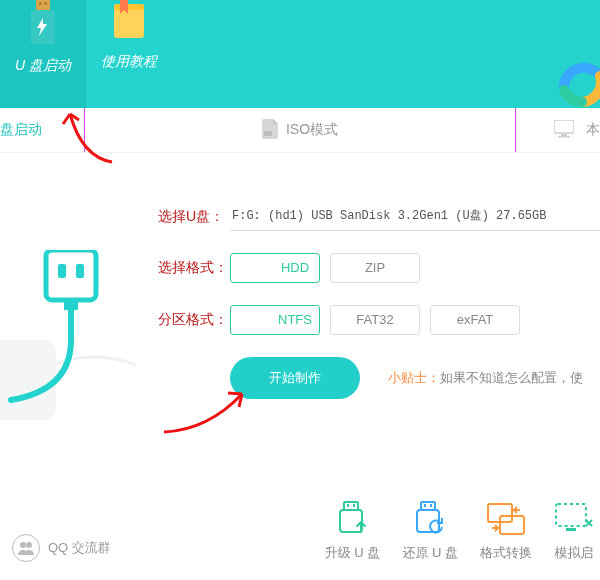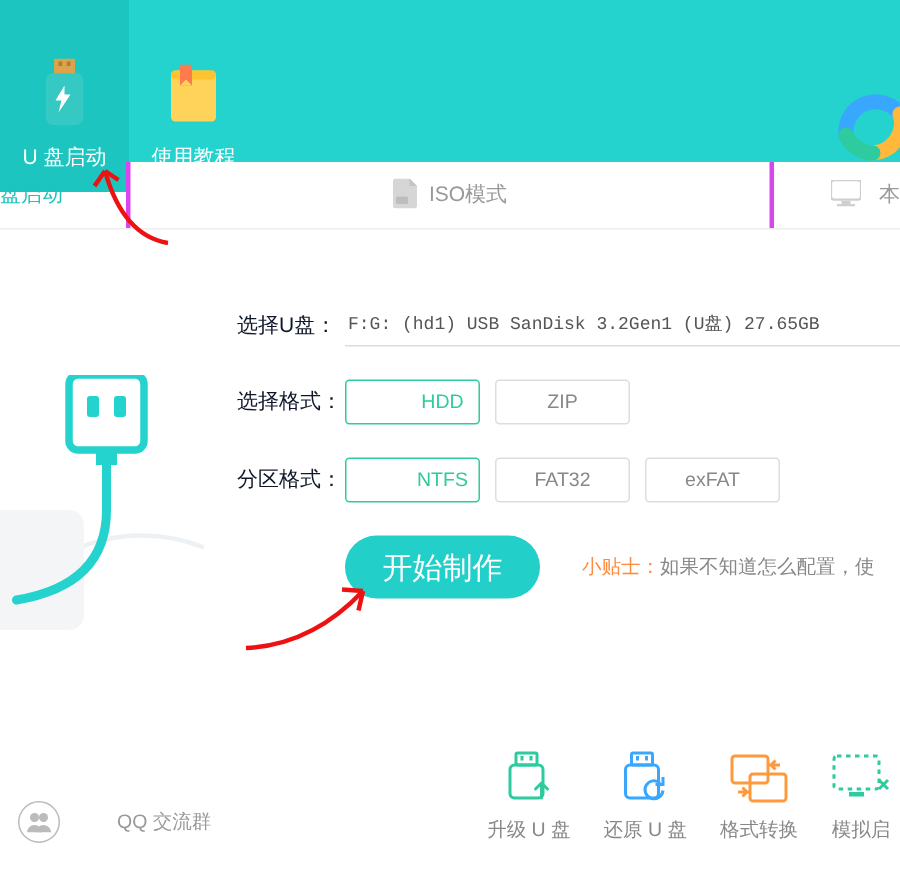--- a/index.html
+++ b/index.html
@@ -1,52 +1,52 @@
 <!DOCTYPE html>
 <html><head>
 <meta charset="utf-8">
 <style>
   html,body{margin:0;padding:0;font-family:"Microsoft YaHei","Helvetica Neue",Arial,sans-serif;font-size:13px;color:#444;background:#fff;}
   .page{width:600px;height:580px;position:relative;overflow:hidden;}
 
   
   .topbar{height:108px;background:#24d3cd;display:flex;align-items:flex-start;}
-  .top-tab{width:86px;height:128px;display:flex;flex-direction:column;align-items:center;justify-content:flex-end;padding-bottom:14px;color:#fff;font-size:14px;box-sizing:border-box;}
+  .top-tab{width:86px;height:108px;display:flex;flex-direction:column;align-items:center;padding-bottom:14px;color:#fff;font-size:14px;box-sizing:border-box;font-style:italic;}
   .top-tab.active{background:#1cc5bf;}
   .top-tab .tab-icon{margin-bottom:8px;}
   .logo-frag{position:absolute;top:52px;right:-10px;width:56px;height:56px;}
 
   
   .modebar{height:44px;border-bottom:1px solid #eee;display:flex;align-items:stretch;background:#fff;}
-  .mode-tab{flex:0 0 auto;display:flex;align-items:center;justify-content:center;font-size:14px;color:#999;padding:0 24px;border-right:3px solid #d946ef;}
+  .mode-tab{flex:0 0 auto;display:flex;align-items:center;justify-content:center;font-size:14px;color:#999;padding:0 24px;border-right:1px solid #d946ef;}
   .mode-tab.first{color:#1ec3bd;padding-left:0;width:60px;justify-content:flex-start;}
   .mode-tab.iso{flex:1;}
   .mode-tab.last{width:60px;justify-content:flex-end;padding-right:0;border-right:none;}
   .mode-tab svg{margin-right:6px;}
 
   
   .main{position:relative;padding:50px 0 0 0;}
   .row{display:flex;align-items:center;margin-bottom:22px;padding-left:158px;}
-  .row .label{width:72px;color:#0f172a;font-size:14px;}
+  .row .label{width:72px;color:#b91c1c;font-size:14px;}
   .disk-value{flex:1;font-family:"Courier New",monospace;font-size:12px;color:#555;border-bottom:1px solid #ddd;padding:4px 2px 6px 2px;white-space:nowrap;overflow:hidden;}
   .opt{width:90px;height:30px;line-height:28px;text-align:center;border:1px solid #ddd;border-radius:3px;color:#888;font-size:13px;margin-right:10px;box-sizing:border-box;cursor:pointer;}
   .opt.sel{border-color:#2dcb9d;color:#2dcb9d;padding-left:40px;}
   .opt:last-child{margin-right:14px;}
 
   .start-row{padding-left:230px;display:flex;align-items:center;margin-top:16px;}
-  .start-btn{width:130px;height:42px;border-radius:21px;background:#22cfc9;color:#fff;font-size:20px;display:flex;align-items:center;justify-content:center;cursor:pointer;}
+  .start-btn{width:130px;height:42px;border-radius:21px;background:#22cfc9;color:#fff;font-size:13px;display:flex;align-items:center;justify-content:center;cursor:pointer;}
   .tip{margin-left:28px;font-size:13px;color:#888;white-space:nowrap;}
   .tip .hl{color:#ff8a3c;}
 
   
   .usb-illus{position:absolute;left:-14px;top:250px;}
 
   
   .bottom{position:absolute;bottom:18px;left:0;right:0;display:flex;align-items:flex-end;}
-  .qq{display:flex;align-items:center;color:#999;font-size:13px;margin-left:12px;flex:0 0 180px;gap:30px;}
+  .qq{display:flex;align-items:center;color:#999;font-size:13px;margin-left:12px;flex:0 0 180px;}
   .qq .qq-icon{width:26px;height:26px;border:1.5px solid #bbb;border-radius:50%;display:flex;align-items:center;justify-content:center;margin-right:8px;}
   .actions{display:flex;gap:22px;margin-left:auto;padding-right:6px;}
   .action{display:flex;flex-direction:column;align-items:center;color:#888;font-size:13px;cursor:pointer;}
   .action .aicon{height:38px;display:flex;align-items:flex-end;margin-bottom:8px;}
 
   
   .arrow{position:absolute;pointer-events:none;}
 </style>
 </head>
 <body>

